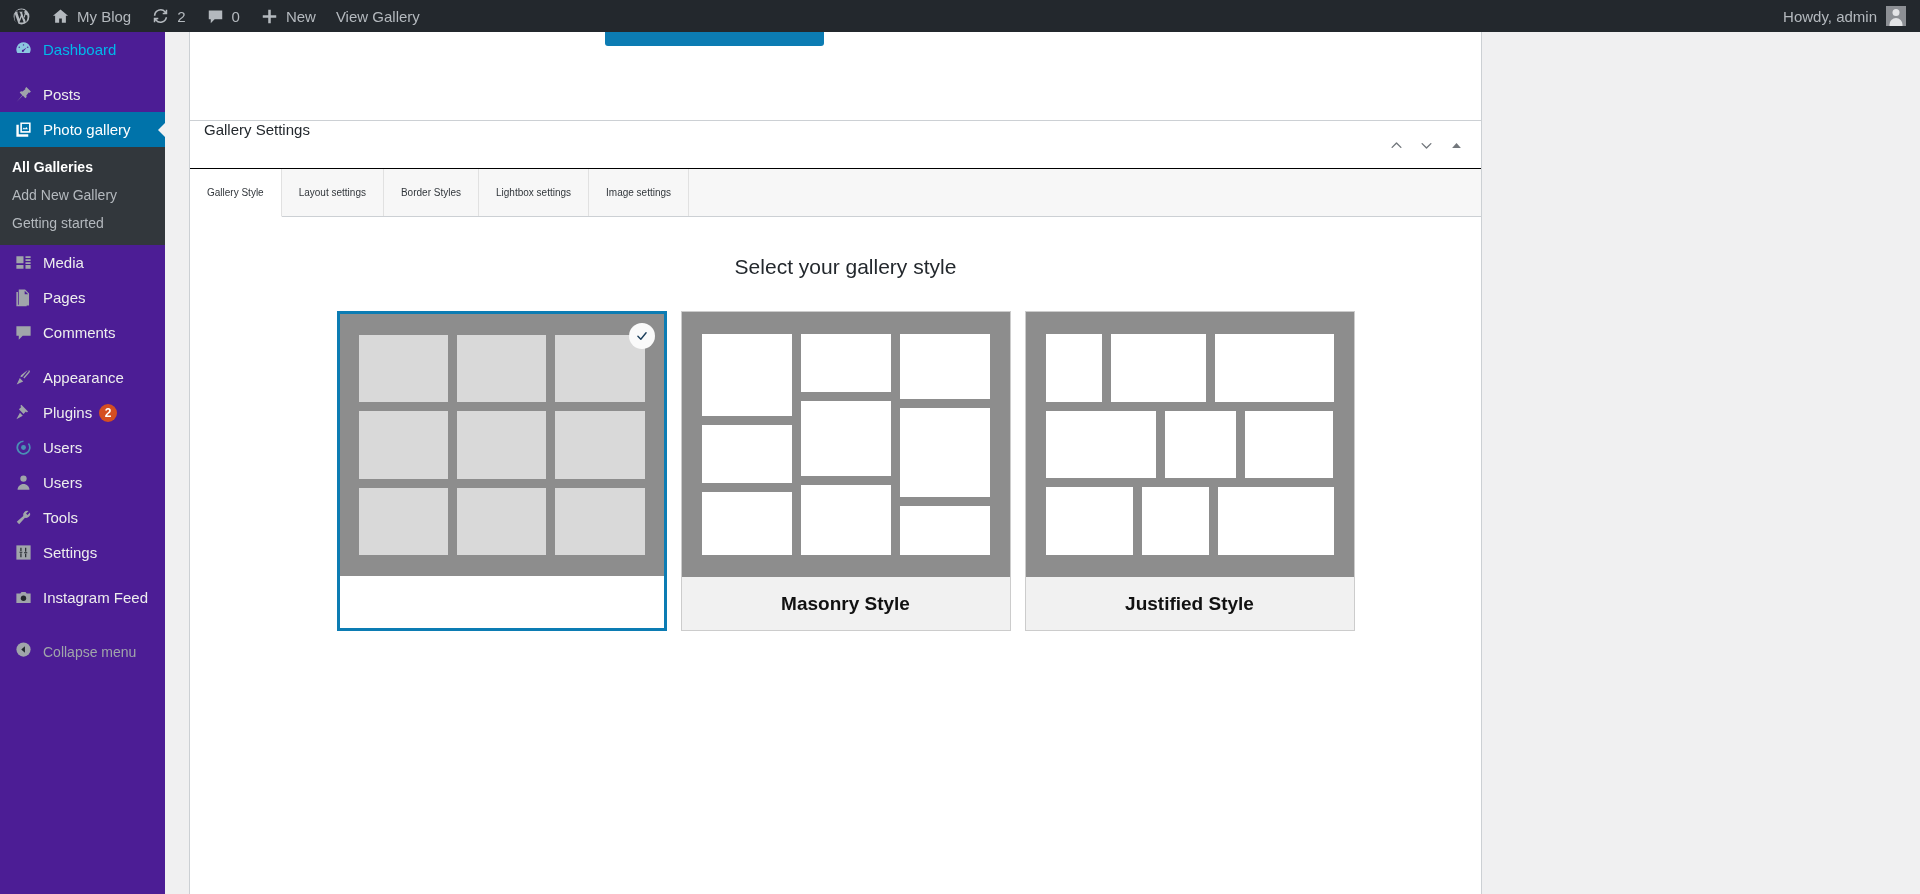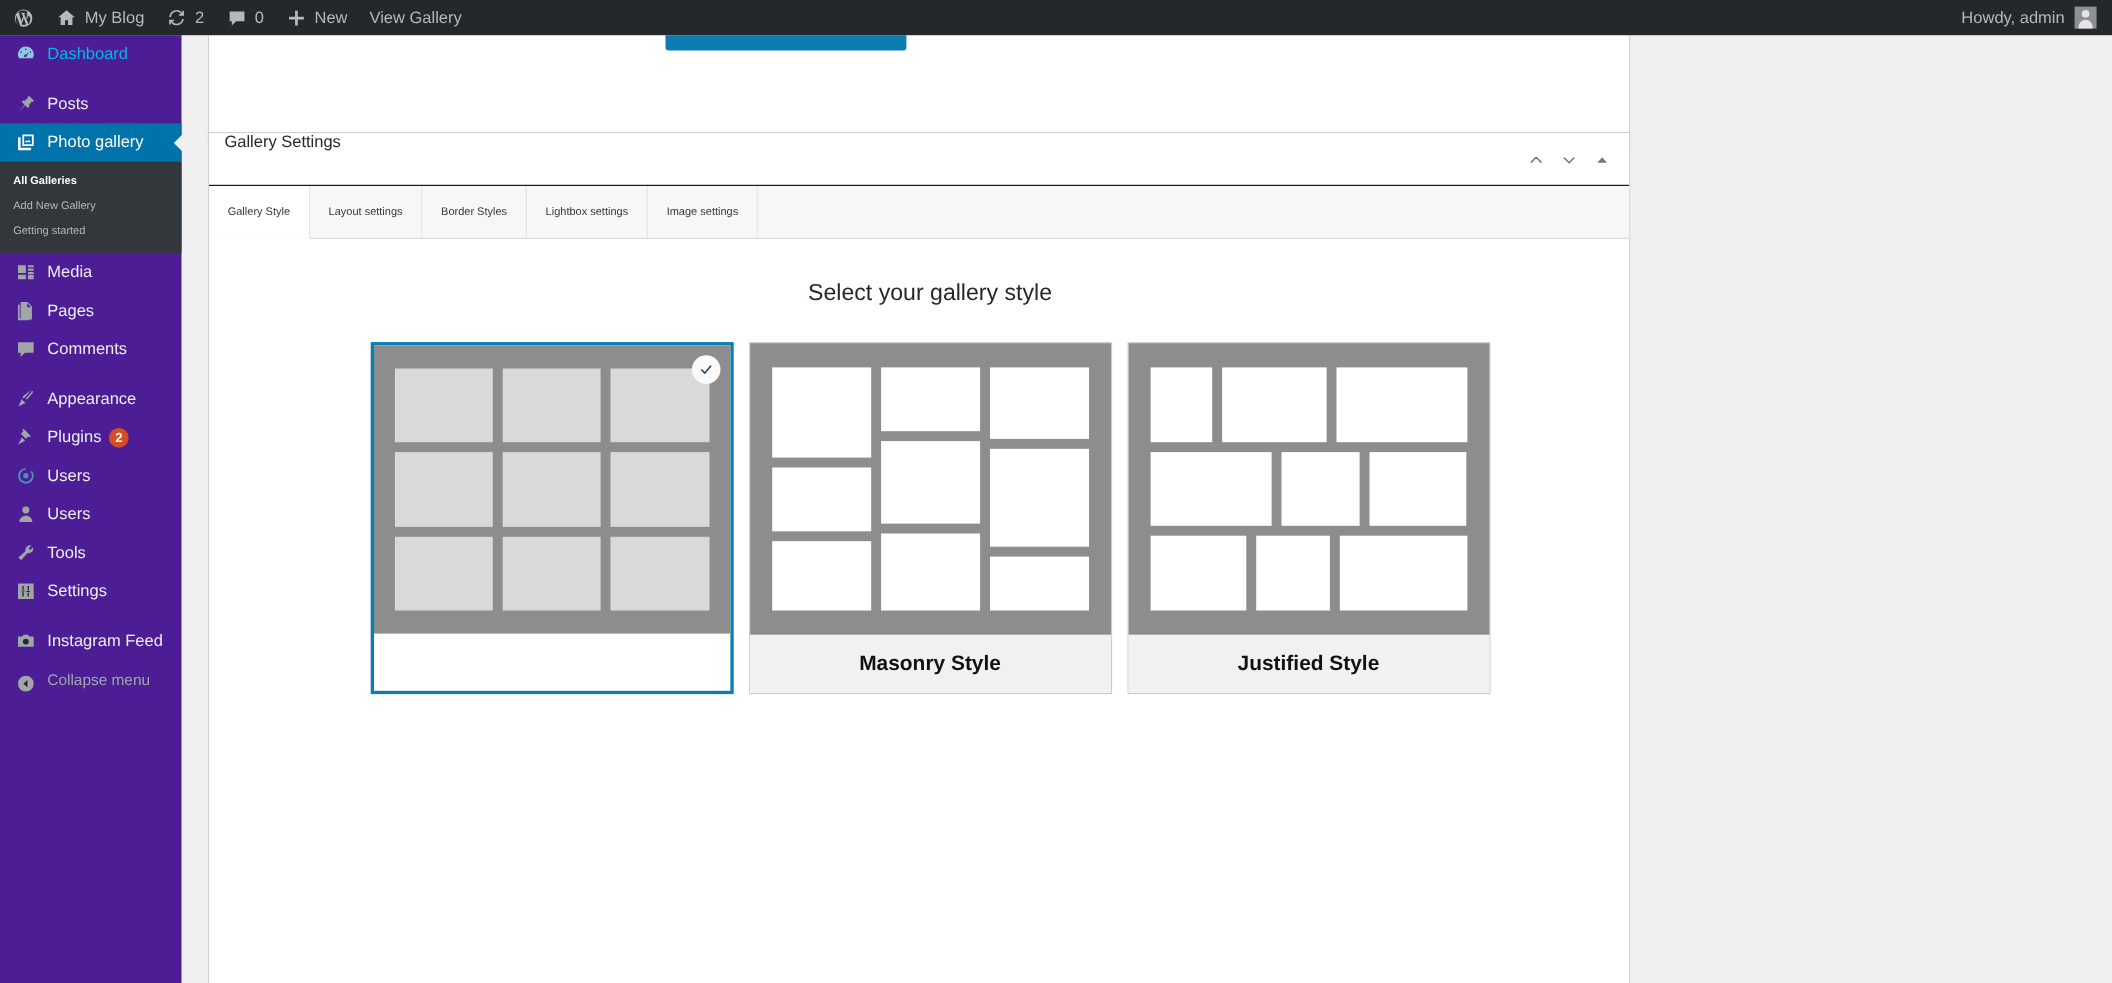--- a/index.html
+++ b/index.html
@@ -70,25 +70,25 @@
   .menu-item.current::after {
     content: ""; position: absolute; right: -1px; top: 50%;
     transform: translateY(-50%);
     border-style: solid; border-width: 8px 8px 8px 0;
     border-color: transparent #f0f0f1 transparent transparent;
   }
   .menu-sep { height: 10px; }
   .submenu { background: #32373c; padding: 6px 0 8px 0; }
   .submenu-item {
     display: block; padding: 6px 0 6px 12px;
-    font-size: 10px; color: #b4b9be; white-space: nowrap;
+    font-size: 14px; color: #b4b9be; white-space: nowrap;
   }
   .submenu-item.current { color: #fff; font-weight: bold; }
   .collapse {
-    display: flex; align-items: flex-start; height: 35px; padding-left: 12px;
+    display: flex; align-items: flex-end; height: 35px; padding-left: 12px;
     color: #a0a5aa; font-size: 14px; white-space: nowrap;
   }
   .collapse .cm-ico {
     width: 22px; height: 22px; margin-right: 9px; flex: none;
     display: flex; align-items: center; justify-content: center;
   }
   .badge-count {
     display: inline-flex; align-items: center; justify-content: center;
     min-width: 18px; height: 18px; padding: 0 5px; margin-left: 7px;
     background: #d54e21; color: #fff;

